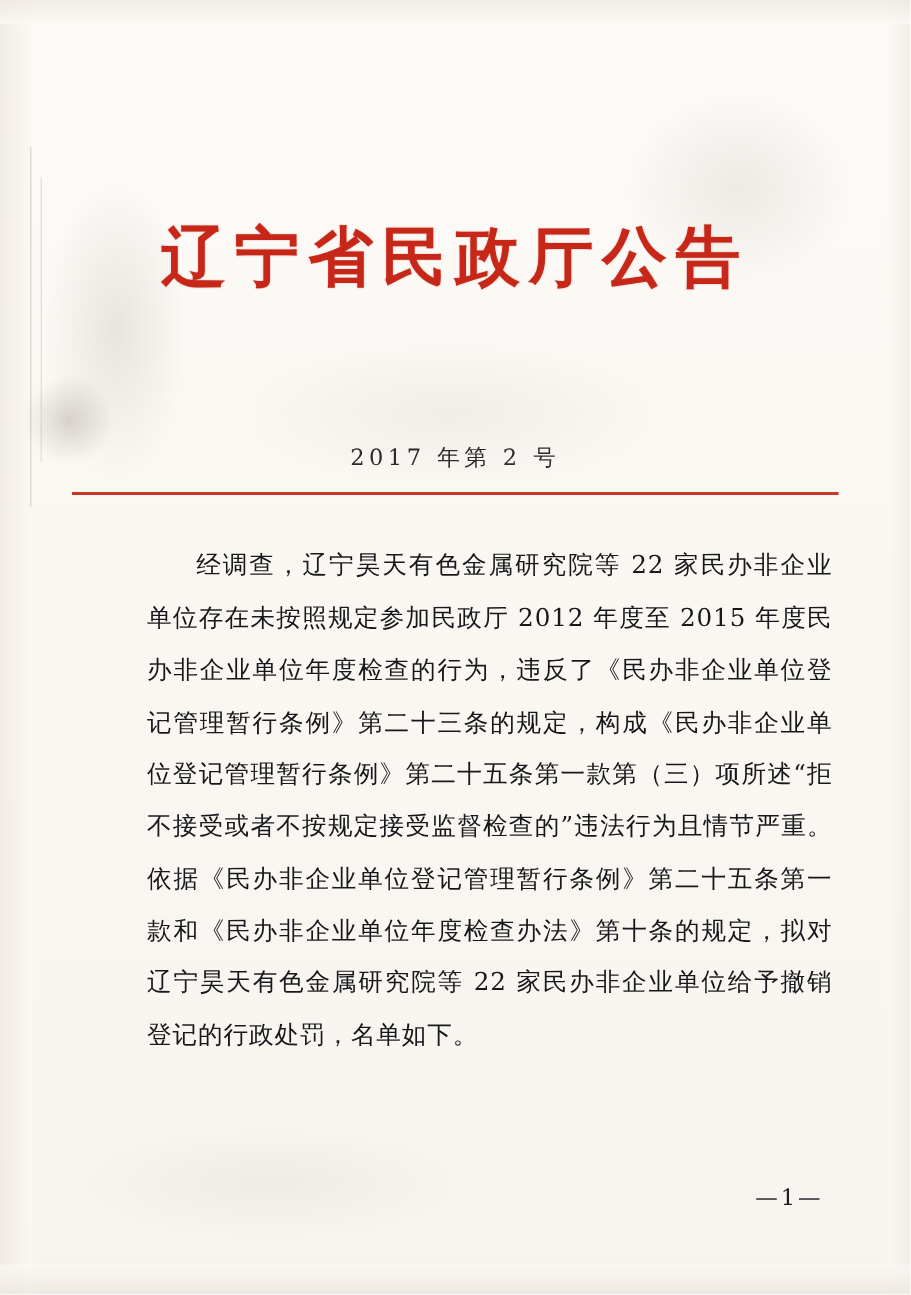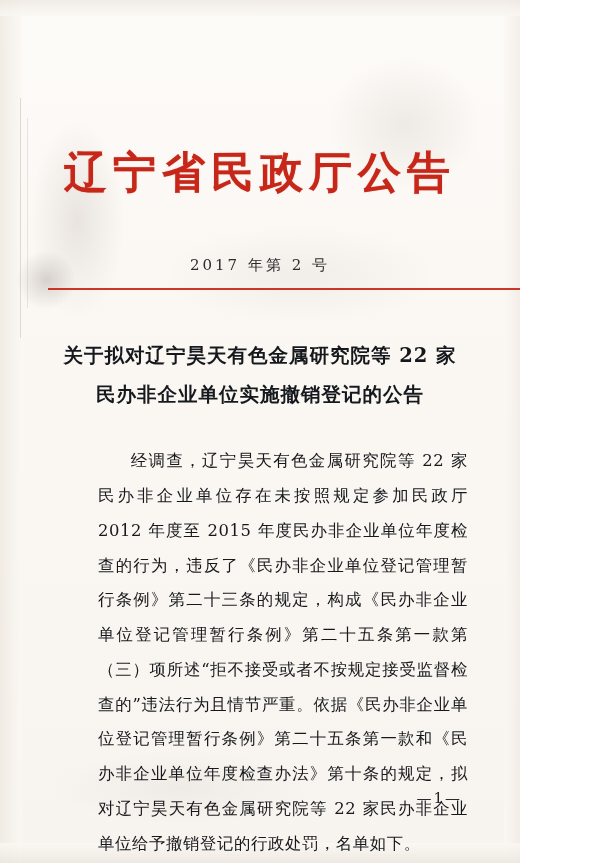--- a/index.html
+++ b/index.html
@@ -8,21 +8,21 @@
   }
   body {
     width: 607px;
     height: 863px;
     background: #ffffff;
     font-family: "DejaVu Sans", sans-serif;
     overflow: hidden;
   }
   .page {
     position: relative;
-    width: 520px;
+    width: 607px;
     height: 863px;
     background:
       linear-gradient(180deg, #fdfbf8 0%, #fbf8f4 30%, #faf7f3 60%, #f7f3ee 100%);
     overflow: hidden;
   }
   
   .tex {
     position: absolute;
     pointer-events: none;
   }
@@ -50,21 +50,21 @@
     color: #c62718;
     font-family: "DejaVu Serif", serif;
     font-weight: bold;
     font-size: 43px;
     letter-spacing: 6px;
     line-height: 1.12;
     text-shadow: 0 0 1px rgba(198,39,24,.5);
   }
 
   .issue-no {
-    margin-top: 60px;
+    margin-top: 100px;
     text-align: center;
     color: #2b2b2b;
     font-family: "DejaVu Serif", serif;
     font-size: 15px;
     letter-spacing: 3px;
   }
 
   .red-rule {
     margin: 13px auto 0 auto;
     width: 511px;
@@ -127,24 +127,20 @@
   <div class="streak2"></div>
 
   <div class="content">
 
     <div class="doc-title">辽宁省民政厅公告</div>
 
     <div class="issue-no">2017 年第 2 号</div>
 
     <div class="red-rule"></div>
 
-    <div class="subject">
-      <div>关于拟对辽宁昊天有色金属研究院等 22 家</div>
-      <div>民办非企业单位实施撤销登记的公告</div>
-    </div>
 
     <div class="body-text">经调查，辽宁昊天有色金属研究院等 22 家民办非企业单位存在未按照规定参加民政厅 2012 年度至 2015 年度民办非企业单位年度检查的行为，违反了《民办非企业单位登记管理暂行条例》第二十三条的规定，构成《民办非企业单位登记管理暂行条例》第二十五条第一款第（三）项所述“拒不接受或者不按规定接受监督检查的”违法行为且情节严重。依据《民办非企业单位登记管理暂行条例》第二十五条第一款和《民办非企业单位年度检查办法》第十条的规定，拟对辽宁昊天有色金属研究院等 22 家民办非企业单位给予撤销登记的行政处罚，名单如下。</div>
 
   </div>
 
   <div class="page-num">—1—</div>
 
 </div>
 
 </body></html>

